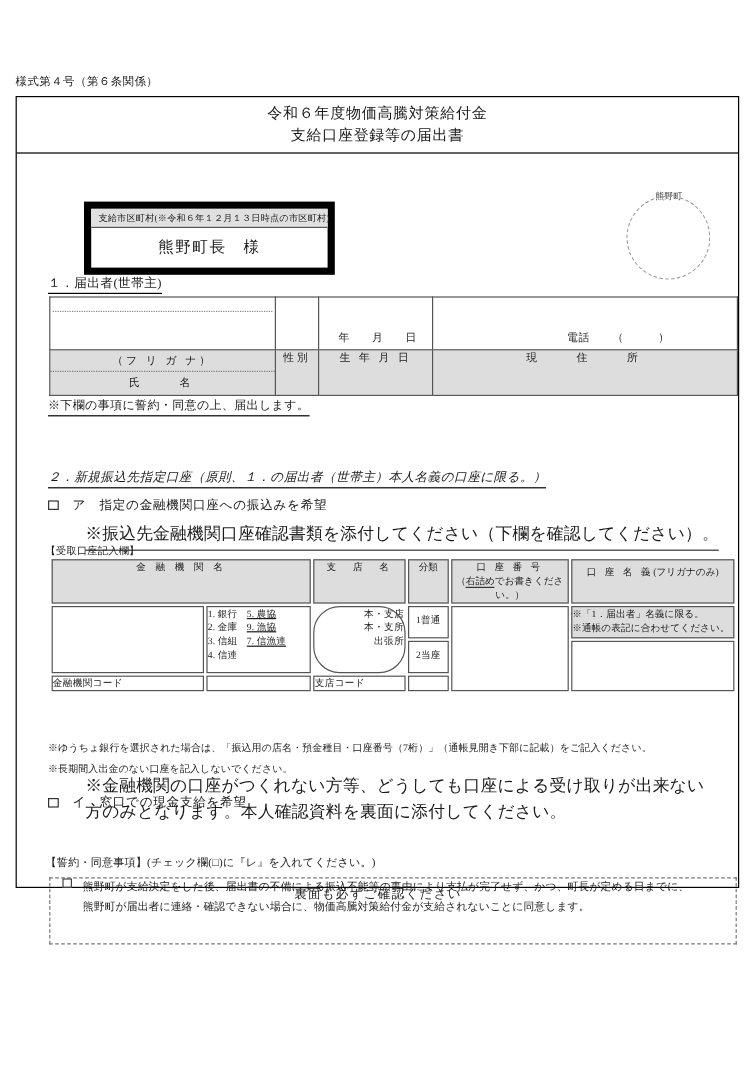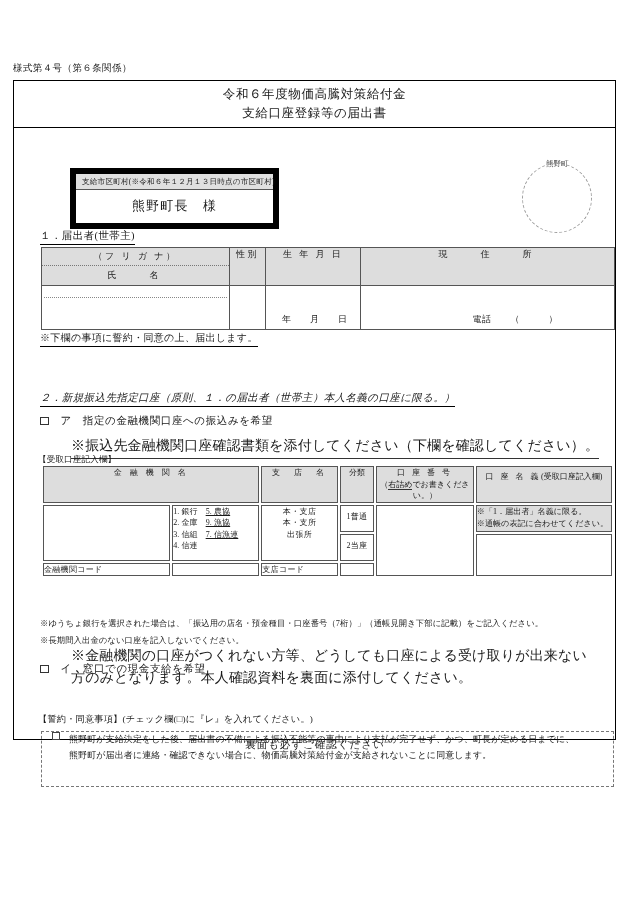--- a/index.html
+++ b/index.html
@@ -258,23 +258,24 @@
     line-height: 1.42;
     padding: 2px 0 0 4px;
     border-left: 1px dotted #777;
     letter-spacing: .1px;
     white-space: nowrap;
   }
   .kinds span.c2 { margin-left: 8px; text-decoration: underline; }
   .branch-lines {
     font-size: 8px;
     line-height: 1.45;
-    text-align: center;
+    text-align: right;
     padding: 2px 3px 0 0;
     letter-spacing: .4px;
+    border-radius: 22px;
   }
   .kind-cell {
     font-size: 8px;
     text-align: center;
     letter-spacing: .2px;
   }
   .acct-name-note {
     background: #dddddd;
     font-size: 7.8px;
     line-height: 1.55;
@@ -376,39 +377,39 @@
 
     <table class="tbl applicant-tbl">
       <colgroup>
         <col style="width:188px">
         <col style="width:36px">
         <col style="width:95px">
         <col style="width:254px">
       </colgroup>
       <tbody>
           <tr>
+        <td class="body-name">
+          <div class="name-dot"></div>
+        </td>
+        <td class="body-cell"></td>
+        <td class="body-cell">
+          <div class="dob-foot">年　月　日</div>
+        </td>
+        <td class="body-cell">
+          <div class="addr-foot">電話　　（　　　）</div>
+        </td>
+      </tr>
+      <tr>
         <td class="hdr furi-head">
           <div class="furi-top">（フ リ ガ ナ）</div>
           <div class="furi-bot">氏　　名</div>
         </td>
         <td class="hdr hdr-mid">性別</td>
         <td class="hdr hdr-mid">生 年 月 日</td>
         <td class="hdr hdr-mid wide">現　　住　　所</td>
-      </tr>
-      <tr>
-        <td class="body-name">
-          <div class="name-dot"></div>
-        </td>
-        <td class="body-cell"></td>
-        <td class="body-cell">
-          <div class="dob-foot">年　月　日</div>
-        </td>
-        <td class="body-cell">
-          <div class="addr-foot">電話　　（　　　）</div>
-        </td>
       </tr>
     </tbody>
       </table>
 
     <div class="pledge-line">※下欄の事項に誓約・同意の上、届出します。</div>
 
     <div class="sec-head sec2">２．新規振込先指定口座（原則、１．の届出者（世帯主）本人名義の口座に限る。）</div>
 
     <div class="opt-row opt-a">
       <span class="cbox"></span>
@@ -431,21 +432,21 @@
       <tbody>
           <tr>
         <td class="bh bh-pad" colspan="2">金 融 機 関 名</td>
         <td class="bh bh-pad">支　店　名</td>
         <td class="bh bh-pad" style="letter-spacing:0">分類</td>
         <td class="bh bh-two">
           <div style="letter-spacing:2.5px">口 座 番 号</div>
           <div>（<span class="underline-in">右詰め</span><span>でお書きください。</span>）</div>
         </td>
         <td class="bh bh-two">
-          <div style="padding:4px 0 3px 0"><span style="letter-spacing:2.5px">口 座 名 義</span><span>(受取口座記入欄)</span></div>
+          <div style="padding:4px 0 3px 0"><span style="letter-spacing:2.5px">口 座 名 義</span><span>(フリガナのみ)</span></div>
         </td>
       </tr>
       <tr>
         <td rowspan="2" style="height:40px"></td>
         <td rowspan="2" class="kinds">
           <div><span>1. 銀行</span><span class="c2">5. 農協</span></div>
           <div><span>2. 金庫</span><span class="c2">9. 漁協</span></div>
           <div><span>3. 信組</span><span class="c2">7. 信漁連</span></div>
           <div><span>4. 信連</span></div>
         </td>

